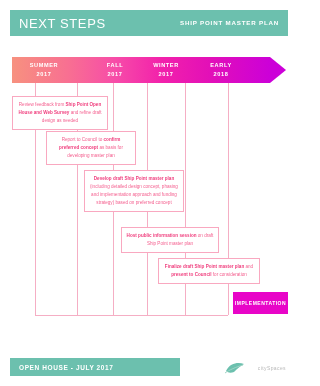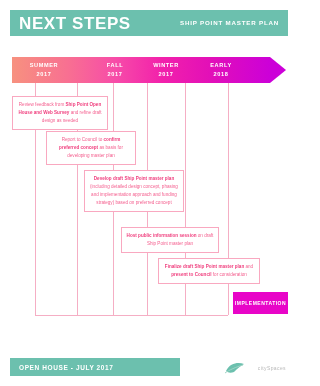--- a/index.html
+++ b/index.html
@@ -13,21 +13,21 @@
 
   
   .header{
     position:absolute;left:10px;top:10px;
     width:278px;height:26px;
     background:#6cc0ae;
     display:flex;align-items:center;justify-content:space-between;
     padding:0 9px;box-sizing:border-box;
   }
   .header-title{
-    color:#ffffff;font-size:17px;font-weight:bold;
+    color:#ffffff;font-size:13px;font-weight:normal;
     letter-spacing:0.6px;line-height:1;
   }
   .header-sub{
     color:#ffffff;font-size:6.2px;font-weight:bold;
     letter-spacing:0.8px;line-height:1;
   }
 
   
   .timeline-wrap{
     position:absolute;left:12px;top:57px;

